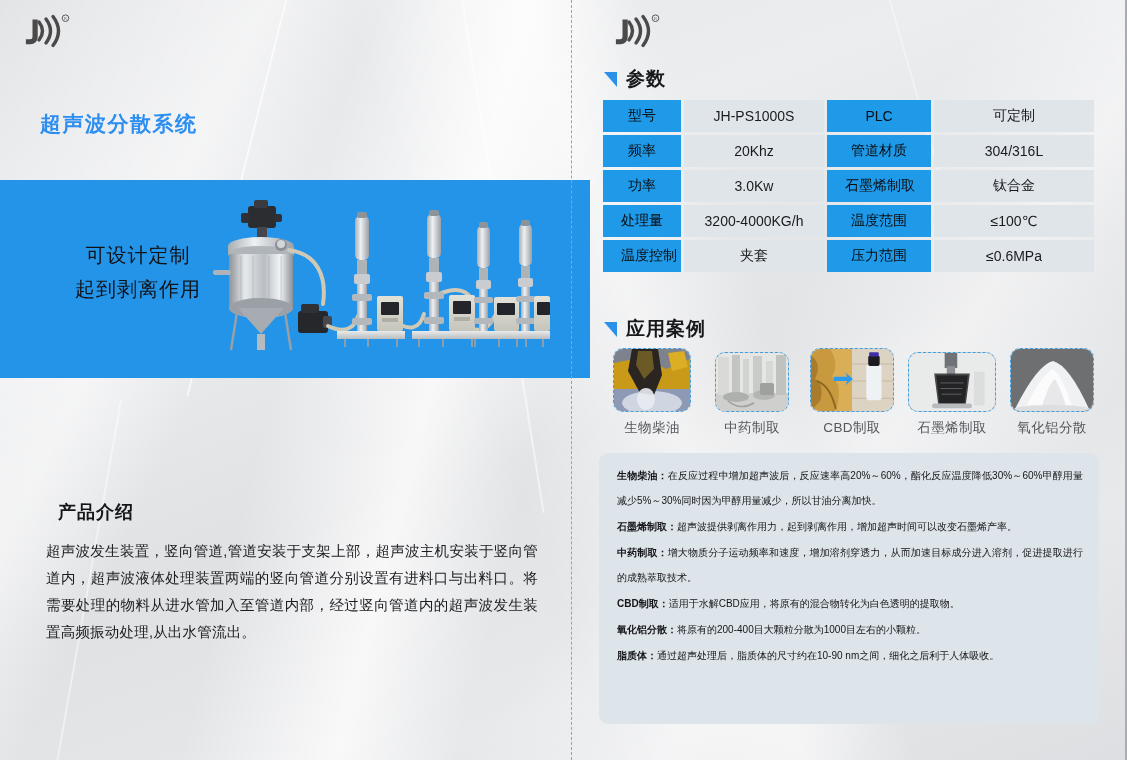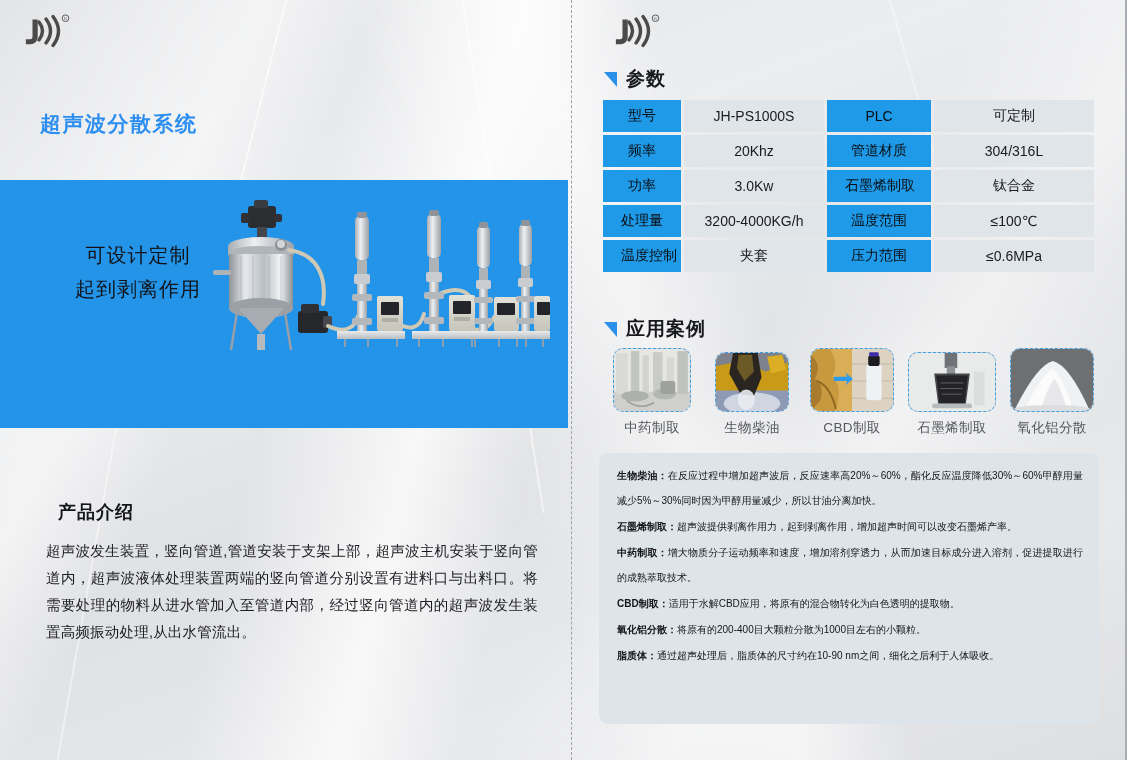--- a/index.html
+++ b/index.html
@@ -62,23 +62,24 @@
     font-weight: bold;
     color: #2b8ef0;
     letter-spacing: 1.5px;
   }
 
   #hero-banner {
     position: absolute;
     left: 0;
     top: 180px;
     width: 568px;
-    height: 248px;
+    height: 198px;
     background: #2494e8;
     overflow: hidden;
+    padding-left: 22px;
   }
   #hero-text {
     position: absolute;
     left: 48px;
     top: 58px;
     width: 180px;
     text-align: center;
     font-size: 20px;
     line-height: 34px;
     color: #111216;
@@ -492,52 +493,52 @@
 
     <div class="section-head" id="cases-head">
       <span class="tri"></span>
       <span class="label">应用案例</span>
     </div>
 
     <div id="cases">
 
       <div class="case">
         <div class="thumb">
+          <svg viewBox="0 0 76 62" width="100%" height="100%" preserveAspectRatio="none">
+            <rect width="76" height="62" fill="#7d828c"></rect>
+            <rect y="36" width="76" height="26" fill="#8e99b5"></rect>
+            <ellipse cx="38" cy="54" rx="30" ry="12" fill="#cfd6e2"></ellipse>
+            <path d="M0 14 L30 8 L52 20 L76 10 L76 40 L0 40 z" fill="#c89a17"></path>
+            <path d="M18 0 L44 0 L48 26 L40 46 L26 44 L14 22 z" fill="#2a2520"></path>
+            <path d="M24 2 L38 2 L40 20 L30 30 L22 16 z" fill="#6b5a25"></path>
+            <ellipse cx="32" cy="50" rx="9" ry="11" fill="#e8ecf2" opacity="0.9"></ellipse>
+            <path d="M54 4 L70 2 L74 18 L58 22 z" fill="#dcae24"></path>
+          </svg>
+        </div>
+        <div class="caption">生物柴油</div>
+      </div>
+
+      <div class="case">
+        <div class="thumb">
           <svg viewBox="0 0 72 58" width="100%" height="100%" preserveAspectRatio="none">
             <rect width="72" height="58" fill="#e6e7e5"></rect>
             <rect y="40" width="72" height="18" fill="#cfd0cd"></rect>
             <rect x="2" y="4" width="11" height="38" fill="#d9dad7"></rect>
             <rect x="16" y="2" width="8" height="40" fill="#c3c5c2"></rect>
             <rect x="27" y="6" width="6" height="36" fill="#d2d4d1"></rect>
             <rect x="37" y="3" width="9" height="39" fill="#c9cbc8"></rect>
             <rect x="50" y="8" width="7" height="34" fill="#d6d8d5"></rect>
             <rect x="60" y="2" width="10" height="40" fill="#c0c2bf"></rect>
             <ellipse cx="20" cy="44" rx="13" ry="5" fill="#aeb0ad"></ellipse>
             <ellipse cx="48" cy="42" rx="11" ry="5" fill="#b4b6b3"></ellipse>
             <path d="M12 48 q12 10 26 2" fill="none" stroke="#9da09c" stroke-width="1.6"></path>
             <rect x="44" y="30" width="14" height="12" rx="2" fill="#9ea19d"></rect>
           </svg>
         </div>
         <div class="caption">中药制取</div>
-      </div>
-
-      <div class="case">
-        <div class="thumb">
-          <svg viewBox="0 0 76 62" width="100%" height="100%" preserveAspectRatio="none">
-            <rect width="76" height="62" fill="#7d828c"></rect>
-            <rect y="36" width="76" height="26" fill="#8e99b5"></rect>
-            <ellipse cx="38" cy="54" rx="30" ry="12" fill="#cfd6e2"></ellipse>
-            <path d="M0 14 L30 8 L52 20 L76 10 L76 40 L0 40 z" fill="#c89a17"></path>
-            <path d="M18 0 L44 0 L48 26 L40 46 L26 44 L14 22 z" fill="#2a2520"></path>
-            <path d="M24 2 L38 2 L40 20 L30 30 L22 16 z" fill="#6b5a25"></path>
-            <ellipse cx="32" cy="50" rx="9" ry="11" fill="#e8ecf2" opacity="0.9"></ellipse>
-            <path d="M54 4 L70 2 L74 18 L58 22 z" fill="#dcae24"></path>
-          </svg>
-        </div>
-        <div class="caption">生物柴油</div>
       </div>
 
       <div class="case">
         <div class="thumb">
           <svg viewBox="0 0 86 58" width="100%" height="100%" preserveAspectRatio="none">
             <rect width="43" height="58" fill="#c8993f"></rect>
             <path d="M0 6 q12 8 4 22 q10 4 6 20 l-10 10 z" fill="#a87c2c"></path>
             <path d="M20 0 q10 14 2 26 q12 8 4 32 h17 v-58 z" fill="#d9ae56"></path>
             <path d="M6 30 q14 4 20 26" fill="none" stroke="#8d671f" stroke-width="2"></path>
             <rect x="43" width="43" height="58" fill="#ddd3c2"></rect>

